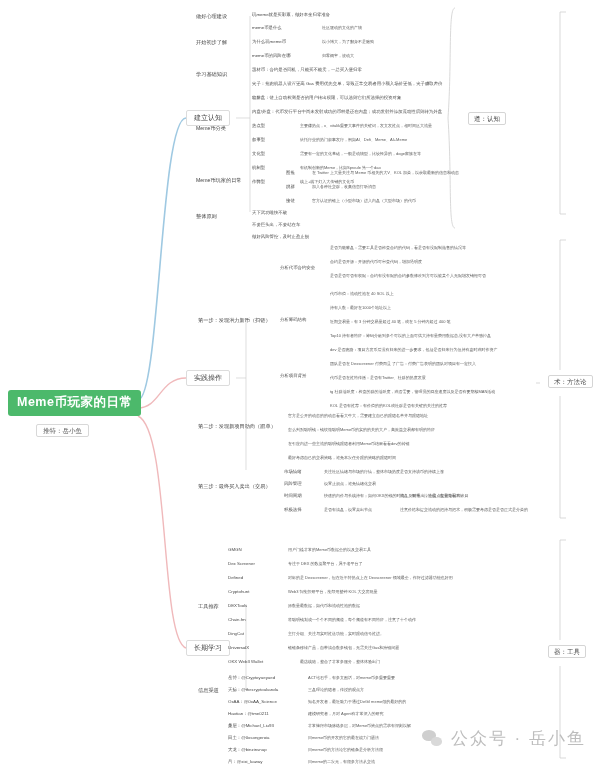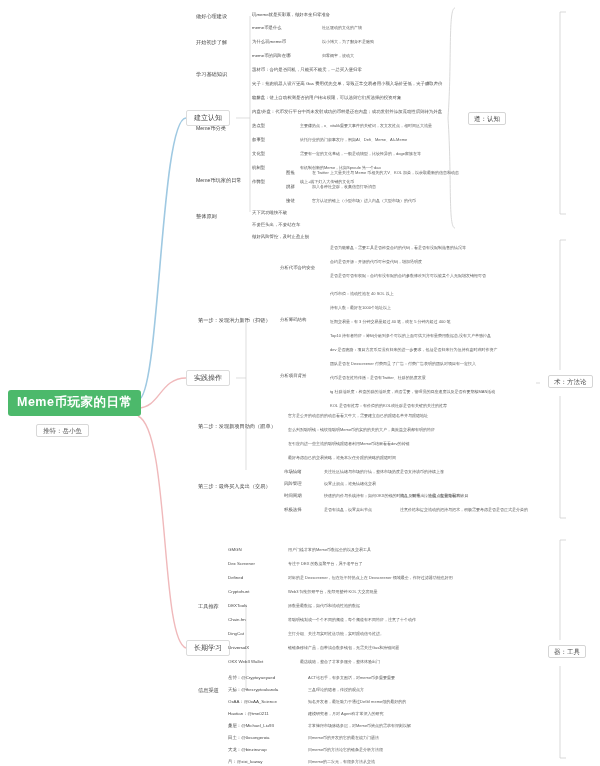--- a/index.html
+++ b/index.html
@@ -198,14 +198,21 @@
   <div class="node leaf" style="left:308px;top:712px;">建模研究者，月对 Agent有非常深入的研究</div>
   <div class="node l3" style="left:228px;top:724px;">桑层：@Michael_Liu93</div>
   <div class="node leaf" style="left:308px;top:724px;">非常懂得市场脉络多层，对Meme币策点的需求有深刻以解</div>
   <div class="node l3" style="left:228px;top:736px;">田土：@0xsongeroia</div>
   <div class="node leaf" style="left:308px;top:736px;">日meme币的开发的它的最在战力门题法</div>
   <div class="node l3" style="left:228px;top:748px;">大龙：@binzinsnup</div>
   <div class="node leaf" style="left:308px;top:748px;">日meme币的方法论它的链条是分析方法很</div>
   <div class="node l3" style="left:228px;top:760px;">吕：@xixi_kaway</div>
   <div class="node leaf" style="left:308px;top:760px;">日meme的二次元，有很多方法从交流</div>
 
+  <div class="wm">
+    <span class="wicon">
+        <i class="a"></i>
+        <i class="b"></i>
+      </span>
+    <span>公众号 · 岳小鱼</span>
+  </div>
 
 </div>
 
 </body></html>

